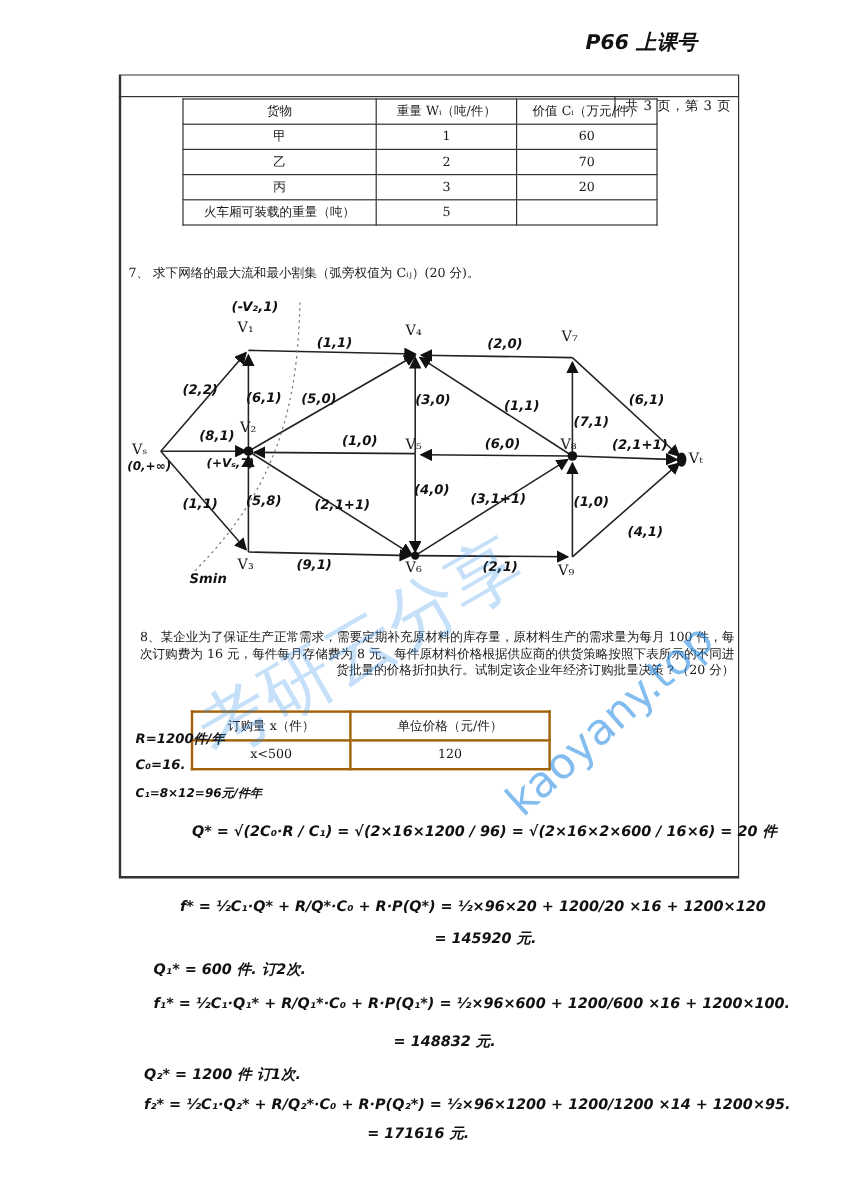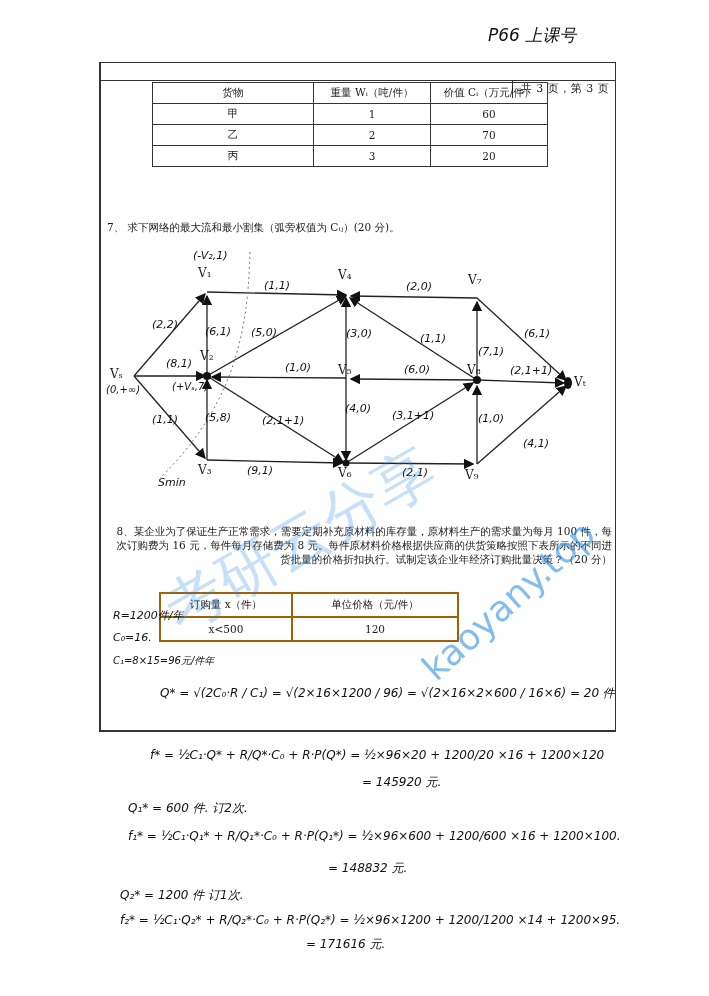--- a/index.html
+++ b/index.html
@@ -2,21 +2,21 @@
 <html><head>
 <meta charset="utf-8">
 <style>
   html, body { margin: 0; padding: 0; }
   body {
     width: 709px; height: 996px; position: relative; overflow: hidden;
     background: #ffffff; color: #1a1a1a;
     font-family: "DejaVu Serif", "Liberation Serif", serif;
   }
   .abs { position: absolute; }
-  .hand { font-family: "DejaVu Sans", "Liberation Sans", sans-serif; font-style: italic; color: #111; }
+  .hand { font-family: "DejaVu Sans", "Liberation Sans", sans-serif; font-style: italic; color: #111; font-weight: bold; }
   .topnote { left: 488px; top: 24px; font-size: 17px; }
   .frame { left: 99px; top: 62px; width: 517px; height: 670px; border: 1.5px solid #333; border-left-width: 2px; border-bottom-width: 2px; box-sizing: border-box; }
   .hdr-line { left: 99px; top: 80px; width: 517px; height: 0; border-top: 1.5px solid #333; }
   .page-info { left: 512px; top: 80px; width: 104px; height: 18px; border-left: 1.5px solid #333; font-size: 11px; line-height: 18px; text-align: center; letter-spacing: 0.5px; }
   table.goods { position: absolute; left: 152px; top: 82px; border-collapse: collapse; font-size: 10.5px; }
   table.goods td { border: 1px solid #333; height: 20px; text-align: center; padding: 0 4px; }
   .q7 { left: 107px; top: 221px; font-size: 10.5px; }
   .q8 { left: 107px; top: 524px; width: 505px; font-size: 10.5px; line-height: 14px; text-align: right; }
   table.price { position: absolute; left: 159px; top: 592px; border-collapse: collapse; font-size: 10.5px; }
   table.price td { border: 2px solid #a16207; height: 20px; text-align: center; }
@@ -46,20 +46,25 @@
   </tr>
   <tr>
     <td>乙</td>
     <td>2</td>
     <td>70</td>
   </tr>
   <tr>
     <td>丙</td>
     <td>3</td>
     <td>20</td>
+  </tr>
+  <tr>
+    <td>火车厢可装载的重量（吨）</td>
+    <td>5</td>
+    <td></td>
   </tr>
 </tbody>
   </table>
 
 <div class="abs q7">7、   求下网络的最大流和最小割集（弧旁权值为 Cᵢⱼ）(20 分)。</div>
 
 <svg class="abs" style="left:0;top:0" width="709" height="996">
   <defs>
     <marker id="arr" markerWidth="8" markerHeight="8" refX="7" refY="4" orient="auto">
       <path d="M0,0 L8,4 L0,8 Z" fill="#111"></path>
@@ -167,21 +172,21 @@
   </tr>
   <tr>
     <td>x&lt;500</td>
     <td>120</td>
   </tr>
 </tbody>
   </table>
 
 <div class="abs hand" style="left:113px;top:608px;font-size:11px">R=1200件/年</div>
 <div class="abs hand" style="left:113px;top:631px;font-size:11px">C₀=16.</div>
-<div class="abs hand" style="left:113px;top:654px;font-size:10px">C₁=8×15=96元/件年</div>
+<div class="abs hand" style="left:113px;top:654px;font-size:10px">C₁=8×12=96元/件年</div>
 
 <div class="abs hand eq" style="left:160px;top:685px">Q* = √(2C₀·R / C₁) = √(2×16×1200 / 96) = √(2×16×2×600 / 16×6) = 20 件</div>
 <div class="abs hand eq" style="left:150px;top:748px">f* = ½C₁·Q* + R/Q*·C₀ + R·P(Q*) = ½×96×20 + 1200/20 ×16 + 1200×120</div>
 <div class="abs hand eq" style="left:362px;top:774px">= 145920 元.</div>
 <div class="abs hand eq" style="left:128px;top:800px">Q₁* = 600 件.   订2次.</div>
 <div class="abs hand eq" style="left:128px;top:829px">f₁* = ½C₁·Q₁* + R/Q₁*·C₀ + R·P(Q₁*) = ½×96×600 + 1200/600 ×16 + 1200×100.</div>
 <div class="abs hand eq" style="left:328px;top:860px">= 148832 元.</div>
 <div class="abs hand eq" style="left:120px;top:887px">Q₂* = 1200 件   订1次.</div>
 <div class="abs hand eq" style="left:120px;top:913px">f₂* = ½C₁·Q₂* + R/Q₂*·C₀ + R·P(Q₂*) = ½×96×1200 + 1200/1200 ×14 + 1200×95.</div>
 <div class="abs hand eq" style="left:306px;top:936px">= 171616 元.</div>

